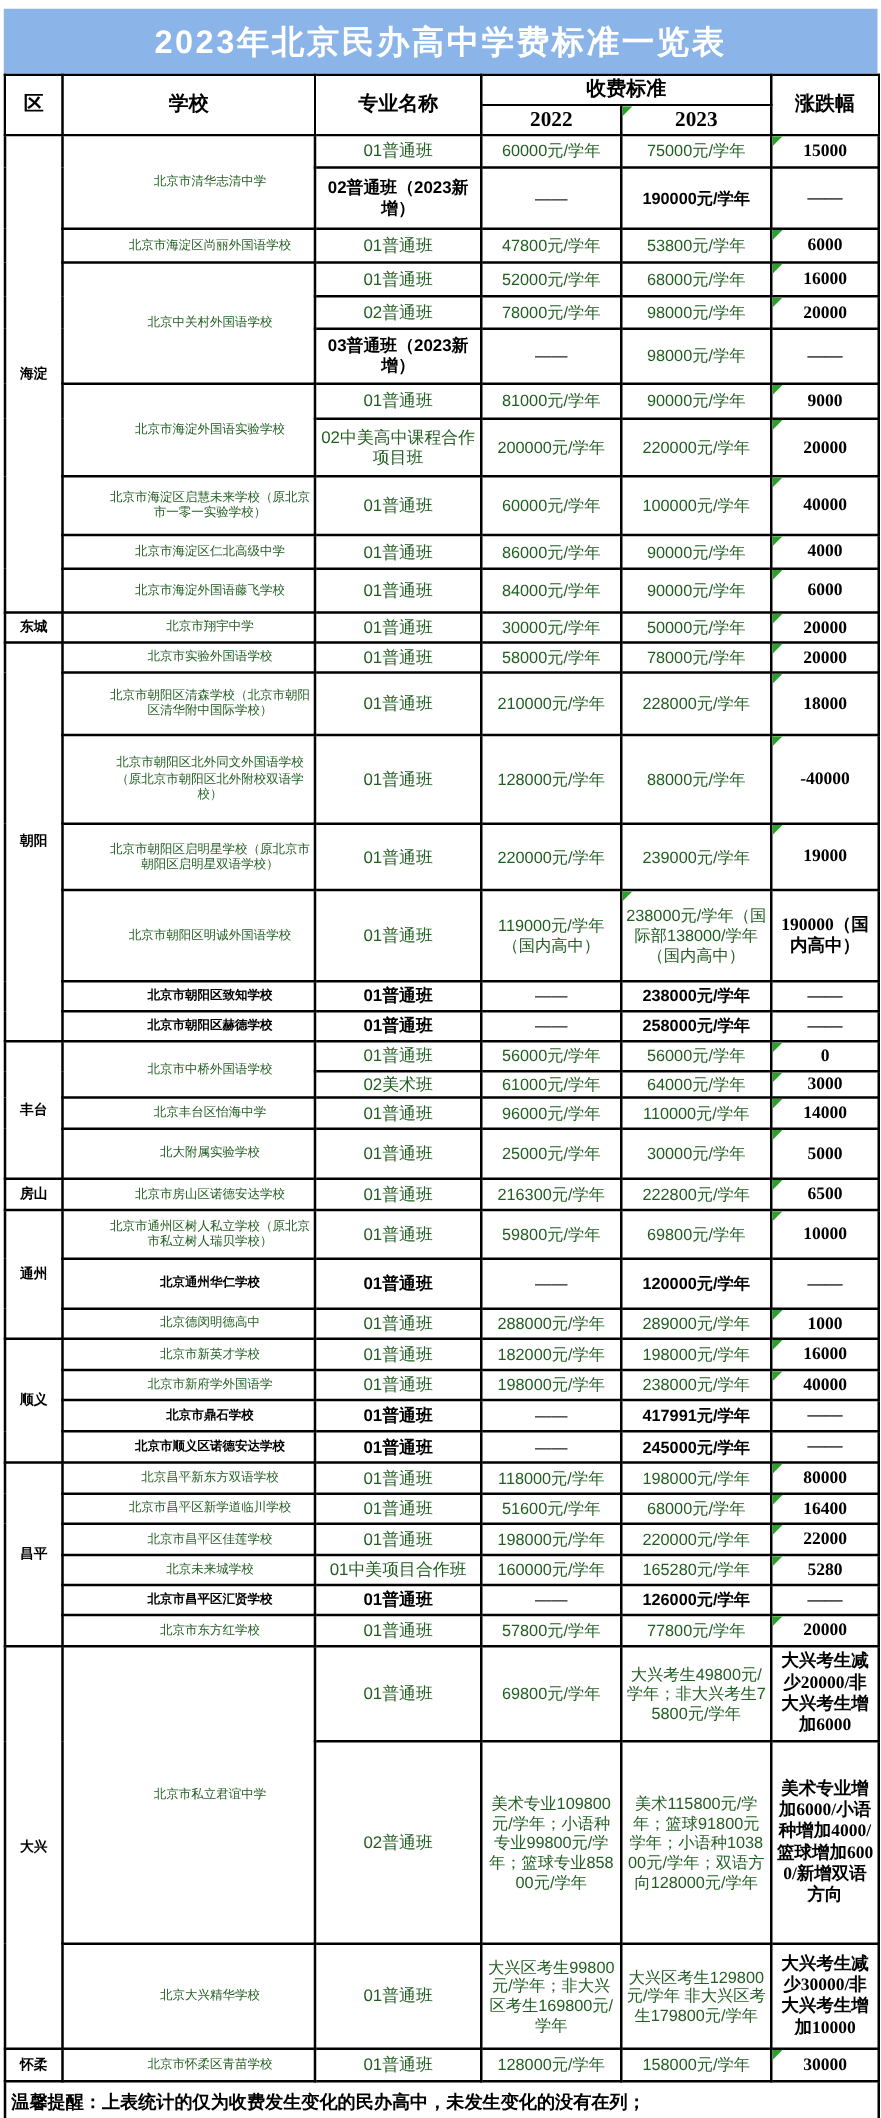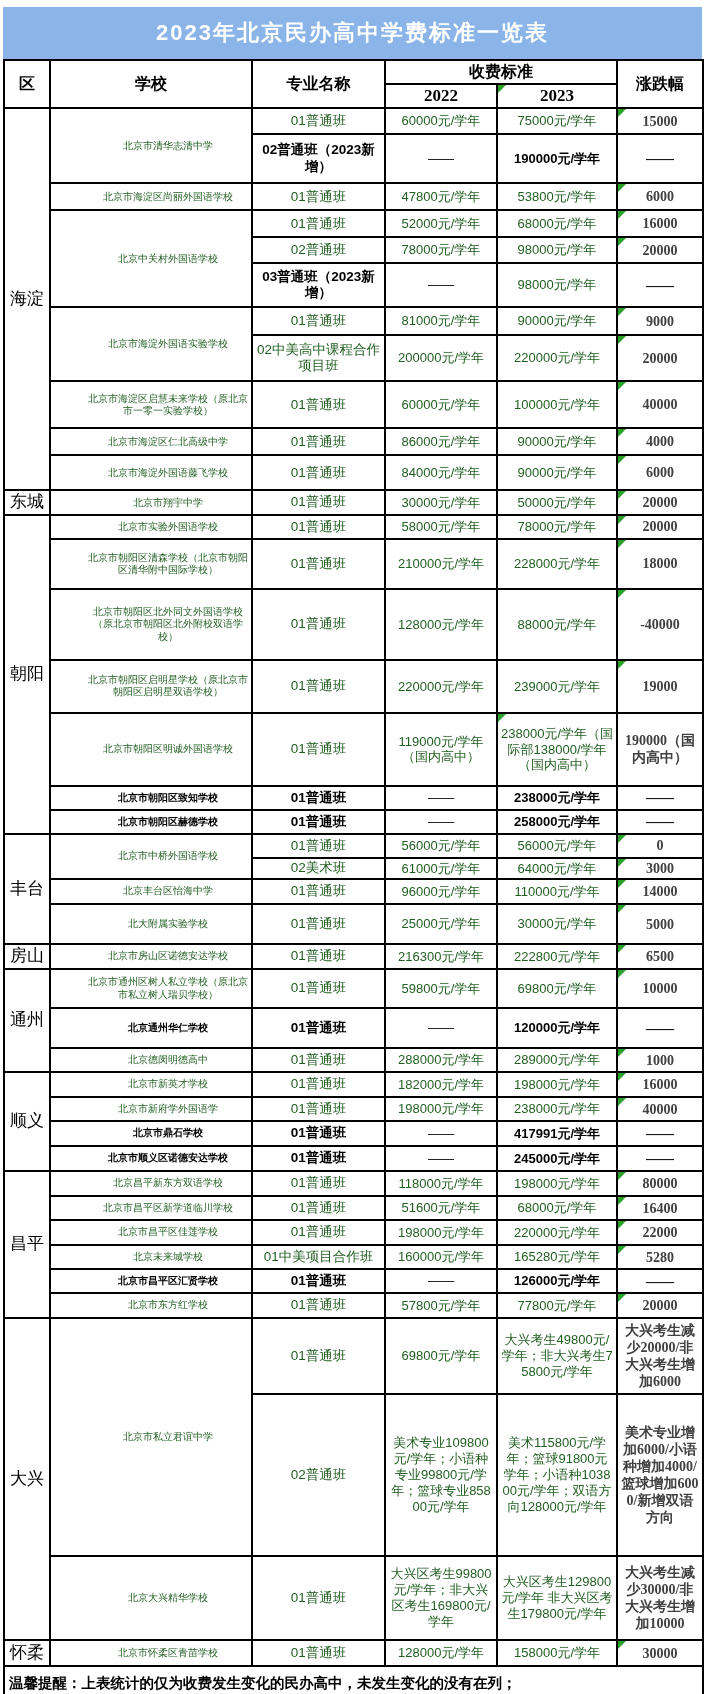--- a/index.html
+++ b/index.html
@@ -7,21 +7,21 @@
     width:705px;
     font-family:"Liberation Sans", sans-serif;
     -webkit-font-smoothing:antialiased;
   }
   .page{width:705px;}
   .title-bar{
     margin:7px 3px 0 3px;
     height:52px;
     background:var(--title-bg,#8bb5e9);
     color:var(--title-text,#ffffff);
-    font-size:22px;
+    font-size:26px;
     font-weight:bold;
     letter-spacing:2px;
     display:flex;align-items:center;justify-content:center;
   }
   table.fee-table{
     border-collapse:collapse;
     table-layout:fixed;
     width:699px;
     margin:0 3px;
   }
@@ -35,26 +35,26 @@
     word-break:break-all;
     line-height:1.22;
   }
   .fee-table thead th{
     color:#000;font-weight:bold;font-size:16px;background:#fff;
   }
   .fee-table th.year{
     font-family:"Liberation Serif", serif;
     font-size:17px;font-weight:bold;
   }
-  td.district{color:#000;font-weight:normal;font-size:17px;}
+  td.district{color:#000;font-weight:bold;font-size:11px;}
   td.school{color:var(--green,#215e21);font-size:10px;padding-left:36px;}
   td.prog{color:var(--green,#215e21);font-size:13.5px;}
   td.fee{color:var(--green,#215e21);font-size:13px;}
   td.chg{
-    color:#404040;font-weight:bold;
+    color:#000000;font-weight:bold;
     font-family:"Liberation Serif", serif;
     font-size:14px;
   }
   td.b{color:#000;font-weight:bold;}
   td.dash{color:#000;}
   
   .tri::before{
     content:"";
     position:absolute;top:0;left:0;
     width:0;height:0;

